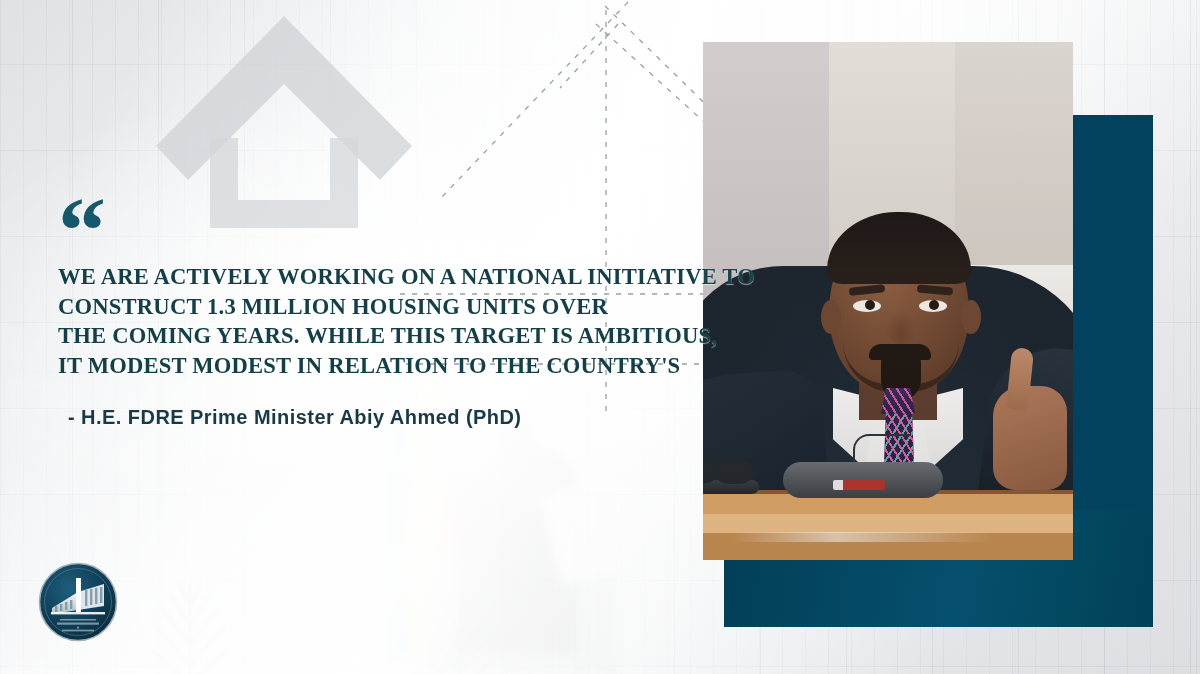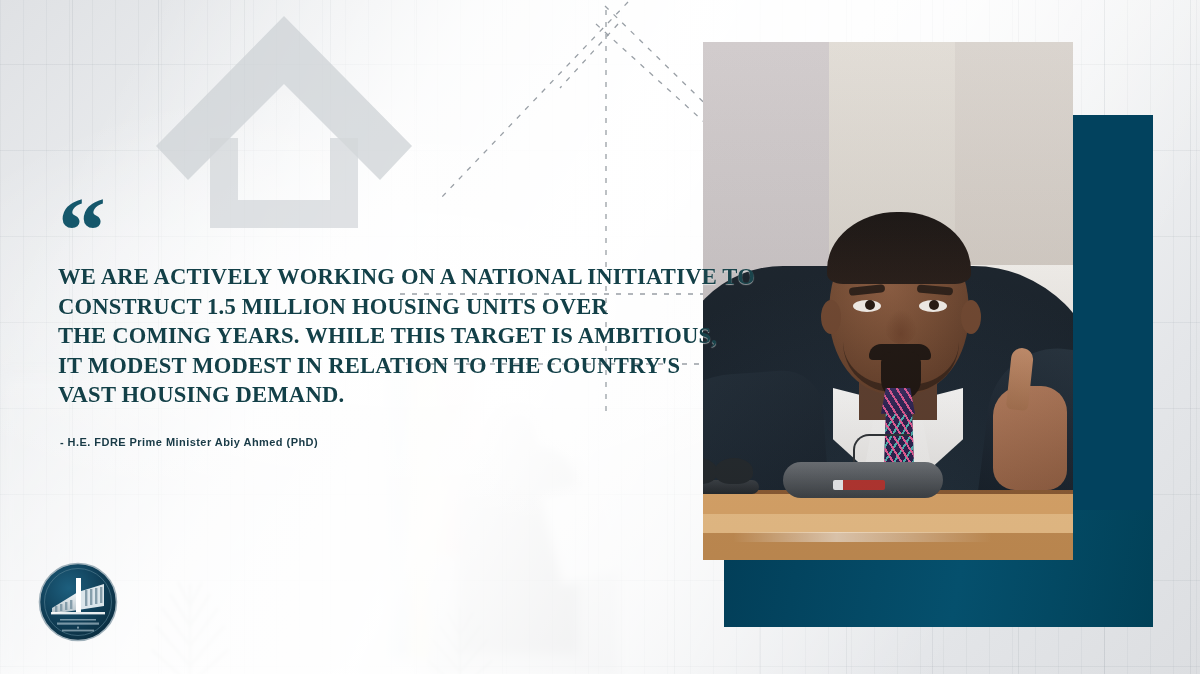--- a/index.html
+++ b/index.html
@@ -177,24 +177,24 @@
     font-weight: 700;
     font-size: 22.6px;
     line-height: 29.5px;
     letter-spacing: 0.2px;
     color: #134048;
     white-space: nowrap;
     text-shadow: 0 1px 1px rgba(255,255,255,0.6);
   }
   .attribution {
     margin-top: 26px;
-    margin-left: 2px;
+    margin-left: 10px;
     font-family: "Liberation Sans", sans-serif;
     font-weight: 700;
-    font-size: 11px;
+    font-size: 20px;
     letter-spacing: 0.45px;
     color: #183a46;
     text-shadow: 0 1px 1px rgba(255,255,255,0.7);
   }
 
   
   .accent-vert {
     position: absolute;
     left: 1073px; top: 115px;
     width: 80px; height: 450px;
@@ -595,24 +595,23 @@
       <div class="desk"></div>
       <div class="desk-sheen"></div>
       <div class="photo-grade"></div>
     </div>
   </div>
 
   <div class="quote-block">
     <div class="quote-glyph">“</div>
     <div class="quote-lines">
       <div class="q-line">WE ARE ACTIVELY WORKING ON A NATIONAL INITIATIVE TO</div>
-      <div class="q-line">CONSTRUCT 1.5 MILLION HOUSING UNITS OVER</div>
+      <div class="q-line">CONSTRUCT 1.3 MILLION HOUSING UNITS OVER</div>
       <div class="q-line">THE COMING YEARS. WHILE THIS TARGET IS AMBITIOUS,</div>
       <div class="q-line">IT MODEST MODEST IN RELATION TO THE COUNTRY'S</div>
-      <div class="q-line">VAST HOUSING DEMAND.</div>
     </div>
     <div class="attribution">- H.E. FDRE Prime Minister Abiy Ahmed (PhD)</div>
   </div>
 
   <div class="logo">
     <svg viewBox="0 0 80 80" xmlns="http://www.w3.org/2000/svg">
       <defs>
         <radialGradient id="badgeg" cx="38%" cy="32%" r="78%">
           <stop offset="0%" stop-color="#1d5f7e"></stop>
           <stop offset="55%" stop-color="#103f58"></stop>

